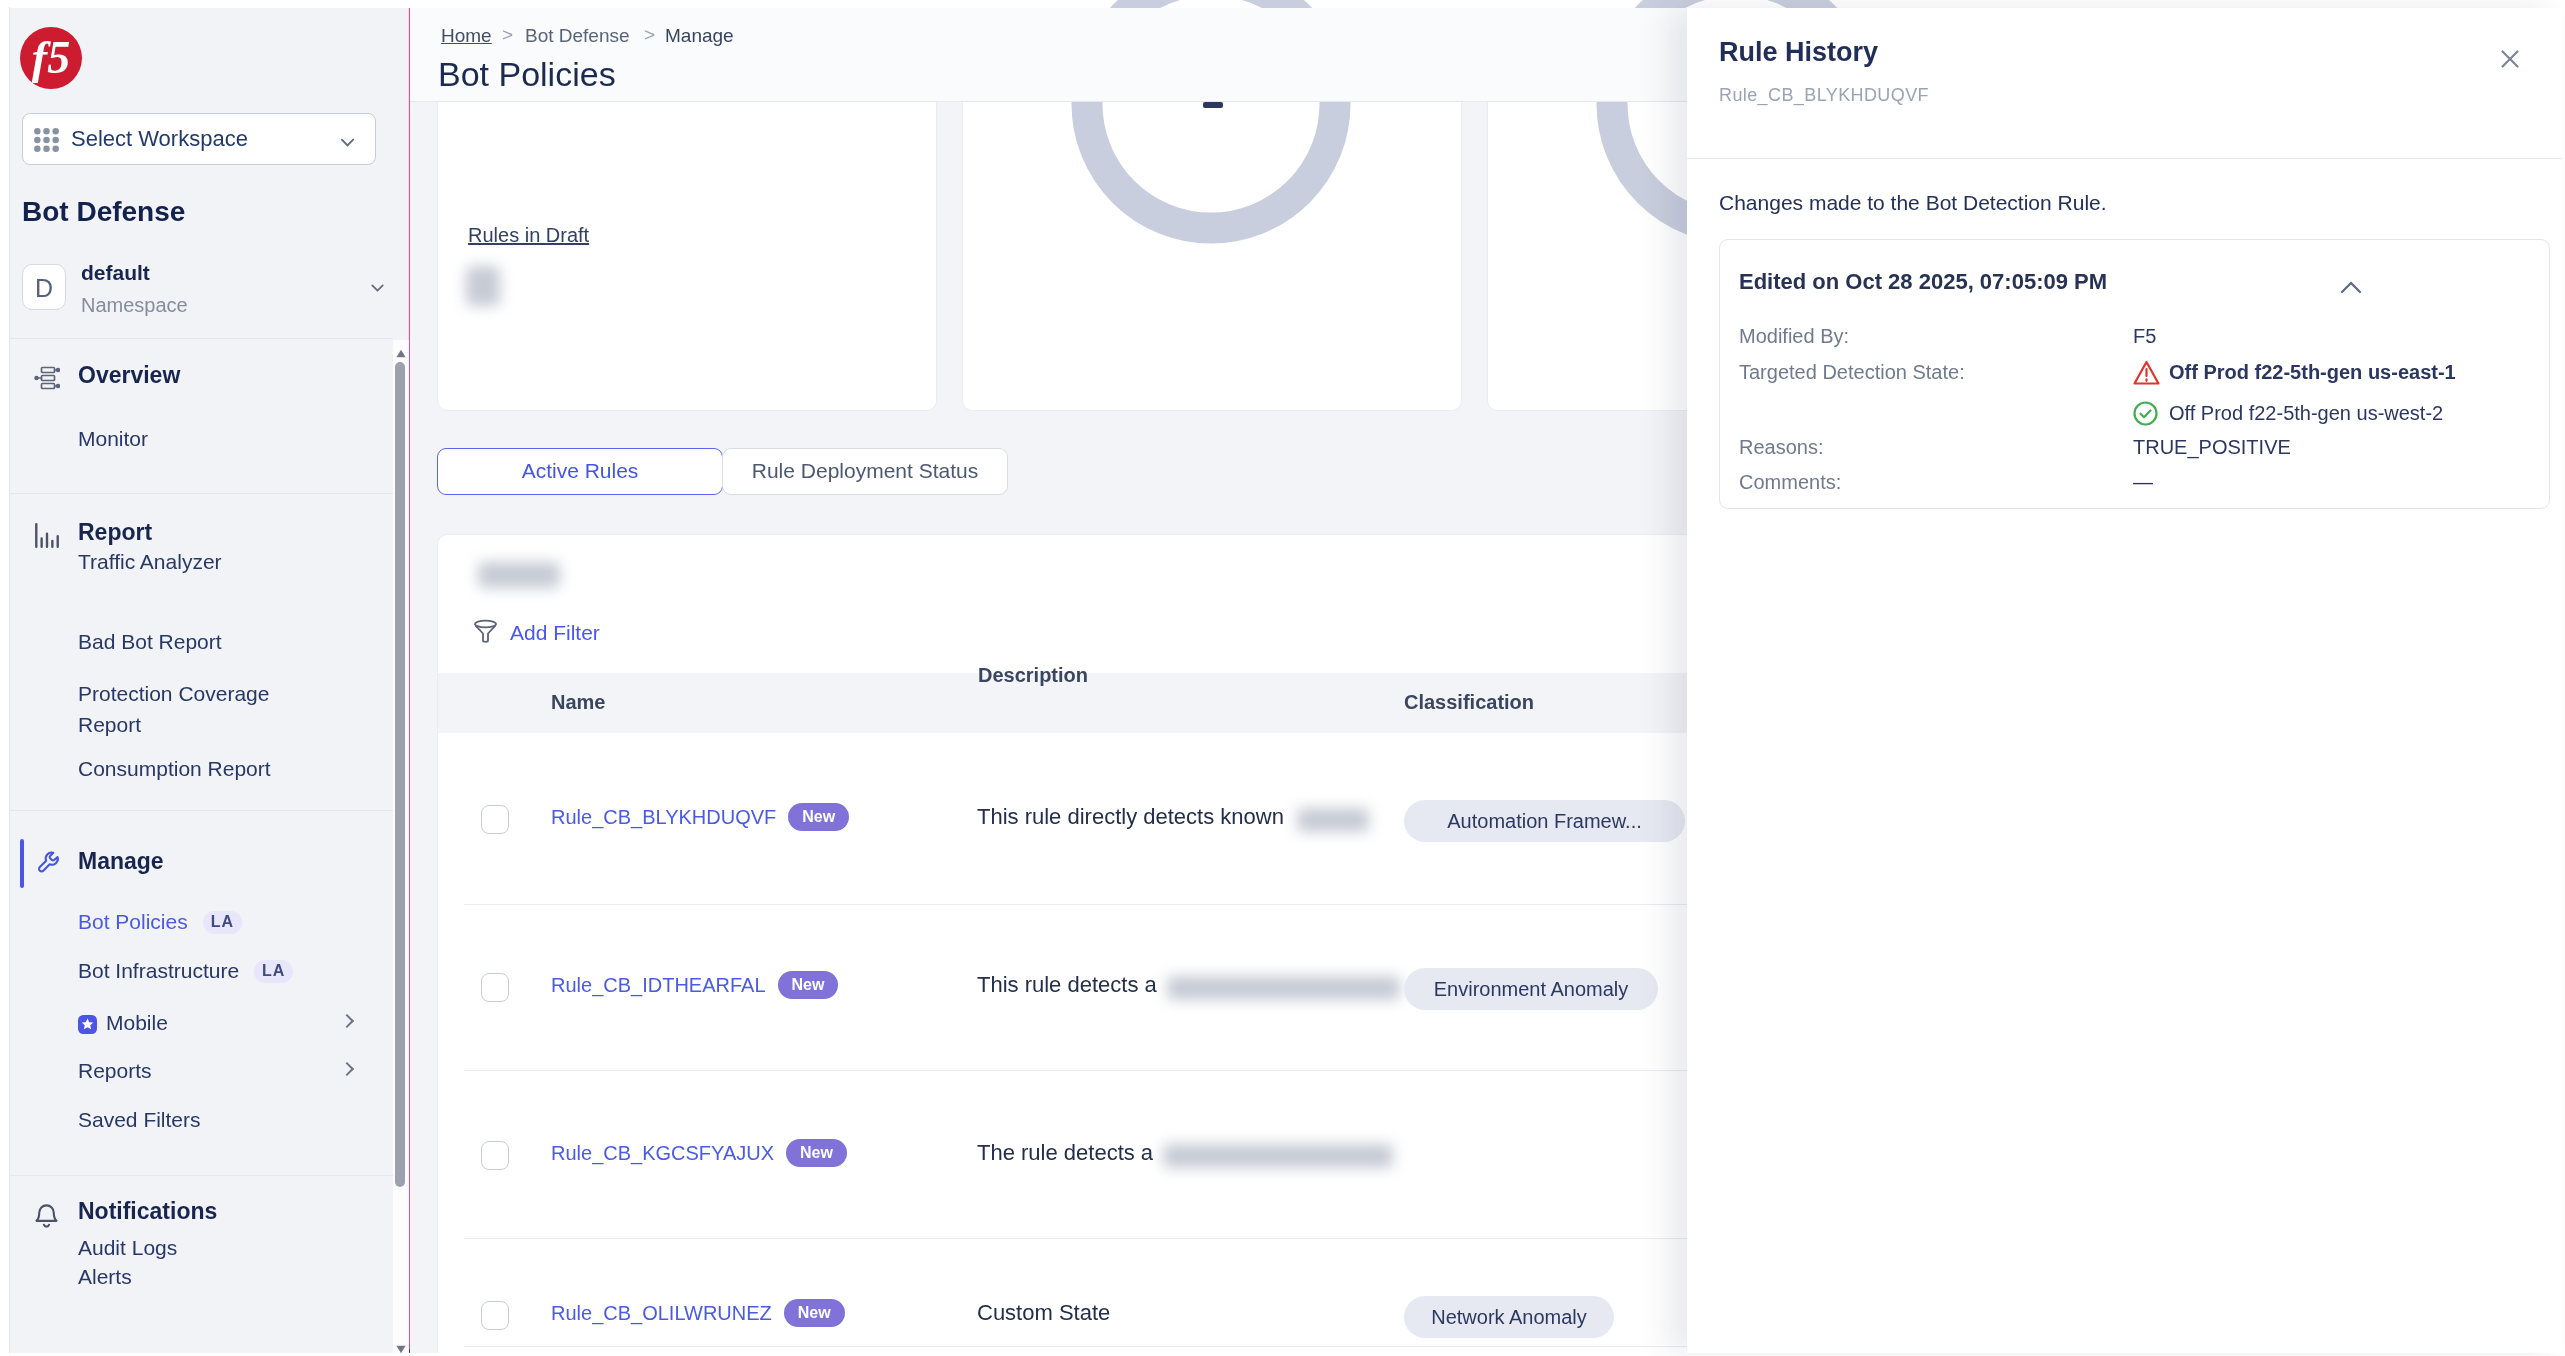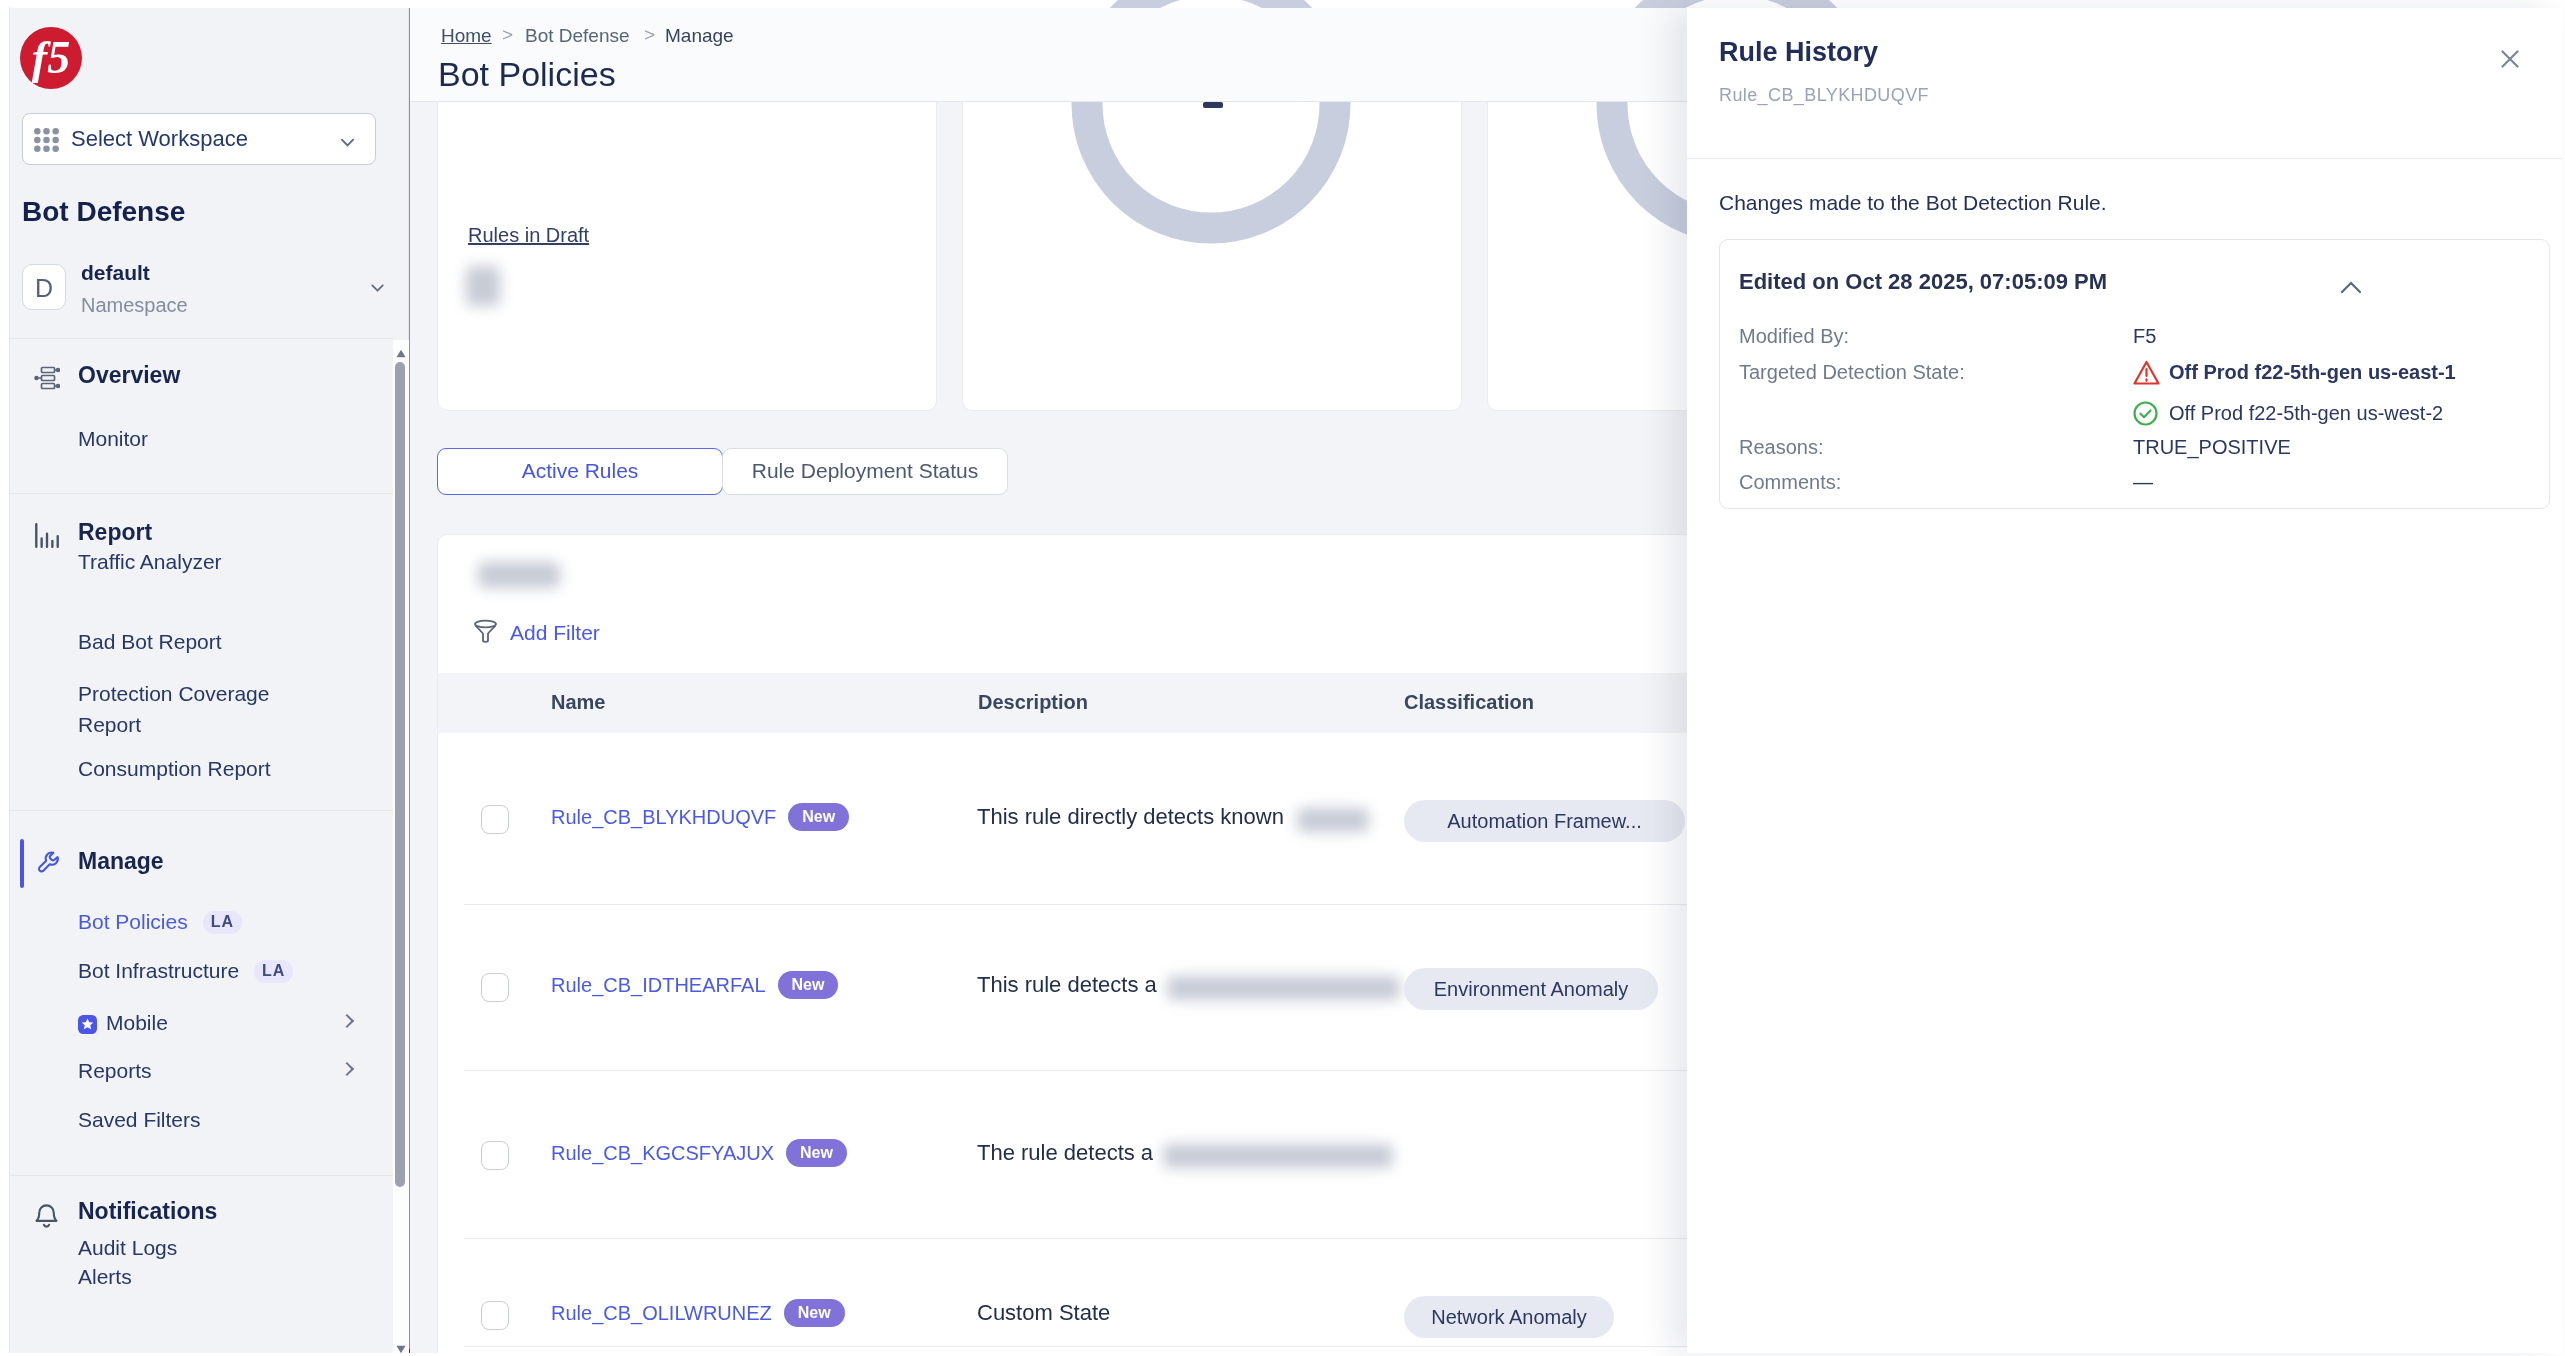--- a/index.html
+++ b/index.html
@@ -1,18 +1,18 @@
 <!DOCTYPE html>
 <html><head>
 <meta charset="utf-8">
 <style>
 * { margin:0; padding:0; box-sizing:border-box; }
 html,body { width:2565px; height:1356px; background:#fff; font-family:"Liberation Sans", sans-serif; }
 #page { position:relative; width:2565px; height:1356px; overflow:hidden; background:#fff; }
-#win { position:absolute; left:10px; top:8px; width:2552px; height:1345px; background:#f97316; border-right:1px solid #e3e5ea; border-bottom:4px solid #14532d; }
+#win { position:absolute; left:10px; top:8px; width:2552px; height:1345px; background:#ec4899; border-right:1px solid #e3e5ea; border-bottom:4px solid #14532d; }
 .abs { position:absolute; }
 
 #sidebar { position:absolute; left:0; top:0; width:399px; height:1345px; background:#f2f3f6; border-right:1px solid #e4e6eb; }
 .sideitem { position:absolute; left:68px; font-size:21px; color:#283866; }
 .sidehead { position:absolute; left:68px; font-size:23px; font-weight:bold; color:#17254f; }
 .divider { position:absolute; left:0; width:383px; height:1px; background:#e4e7ec; }
 .labadge { display:inline-block; background:#e7e6fb; color:#3f4a7e; font-size:16px; font-weight:bold; border-radius:12px; padding:2px 8px 3px; margin-left:15px; position:relative; top:-2px; letter-spacing:1px;}
 .chevR { position:absolute; width:10px; height:10px; border-right:2px solid #6b7489; border-top:2px solid #6b7489; transform:rotate(45deg); }
 
 #sbtrack { position:absolute; left:383px; top:332px; width:16px; height:1013px; background:#fdfdfe; }
@@ -172,21 +172,21 @@
     <svg class="abs" style="left:63px;top:517px;" width="25" height="25" viewBox="0 0 25 25">
       <g fill="none" stroke="#5b6477" stroke-width="1.8" stroke-linejoin="round">
         <ellipse cx="12.5" cy="5" rx="10.5" ry="3.4"></ellipse>
         <path d="M2.6 6.6 L10 14.5 L10 21.5 Q10 22.8 12.5 22.8 Q15 22.8 15 21.5 L15 14.5 L22.4 6.6"></path>
       </g>
     </svg>
     <div class="abs" style="left:100px;top:519px;font-size:21px;color:#4a57ee;">Add Filter</div>
 
     <div class="abs" style="left:28px;top:571px;width:2102px;height:60px;background:#f3f4f7;"></div>
     <div class="abs" style="left:141px;top:589px;font-size:20px;font-weight:bold;color:#3a465f;">Name</div>
-    <div class="abs" style="left:568px;top:589px;font-size:20px;font-weight:bold;color:#3a465f;">Description</div>
+    <div class="abs" style="left:568px;top:562px;font-size:20px;font-weight:bold;color:#3a465f;">Description</div>
     <div class="abs" style="left:994px;top:589px;font-size:20px;font-weight:bold;color:#3a465f;">Classification</div>
 
     <div class="checkbox" style="left:71px;top:703px;"></div>
     <div class="abs" style="left:141px;top:701px;"><span class="rulelink">Rule_CB_BLYKHDUQVF</span><span class="newbadge">New</span></div>
     <div class="abs desc" style="left:567px;top:702px;">This rule directly detects known</div>
     <div class="blur-blob" style="left:887px;top:706px;width:72px;height:24px;"></div>
     <div class="chip" style="left:994px;top:698px;width:281px;">Automation Framew...</div>
     <div class="rowsep" style="top:802px;"></div>
 
     <div class="checkbox" style="left:71px;top:871px;"></div>

